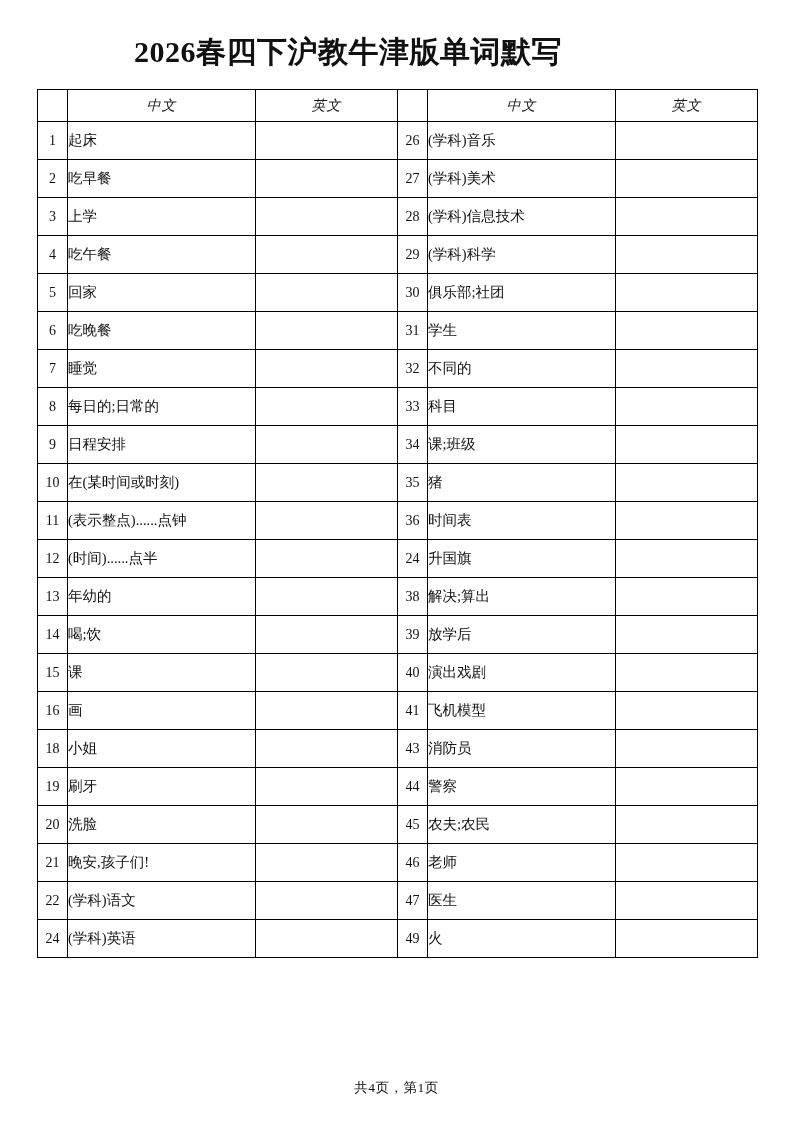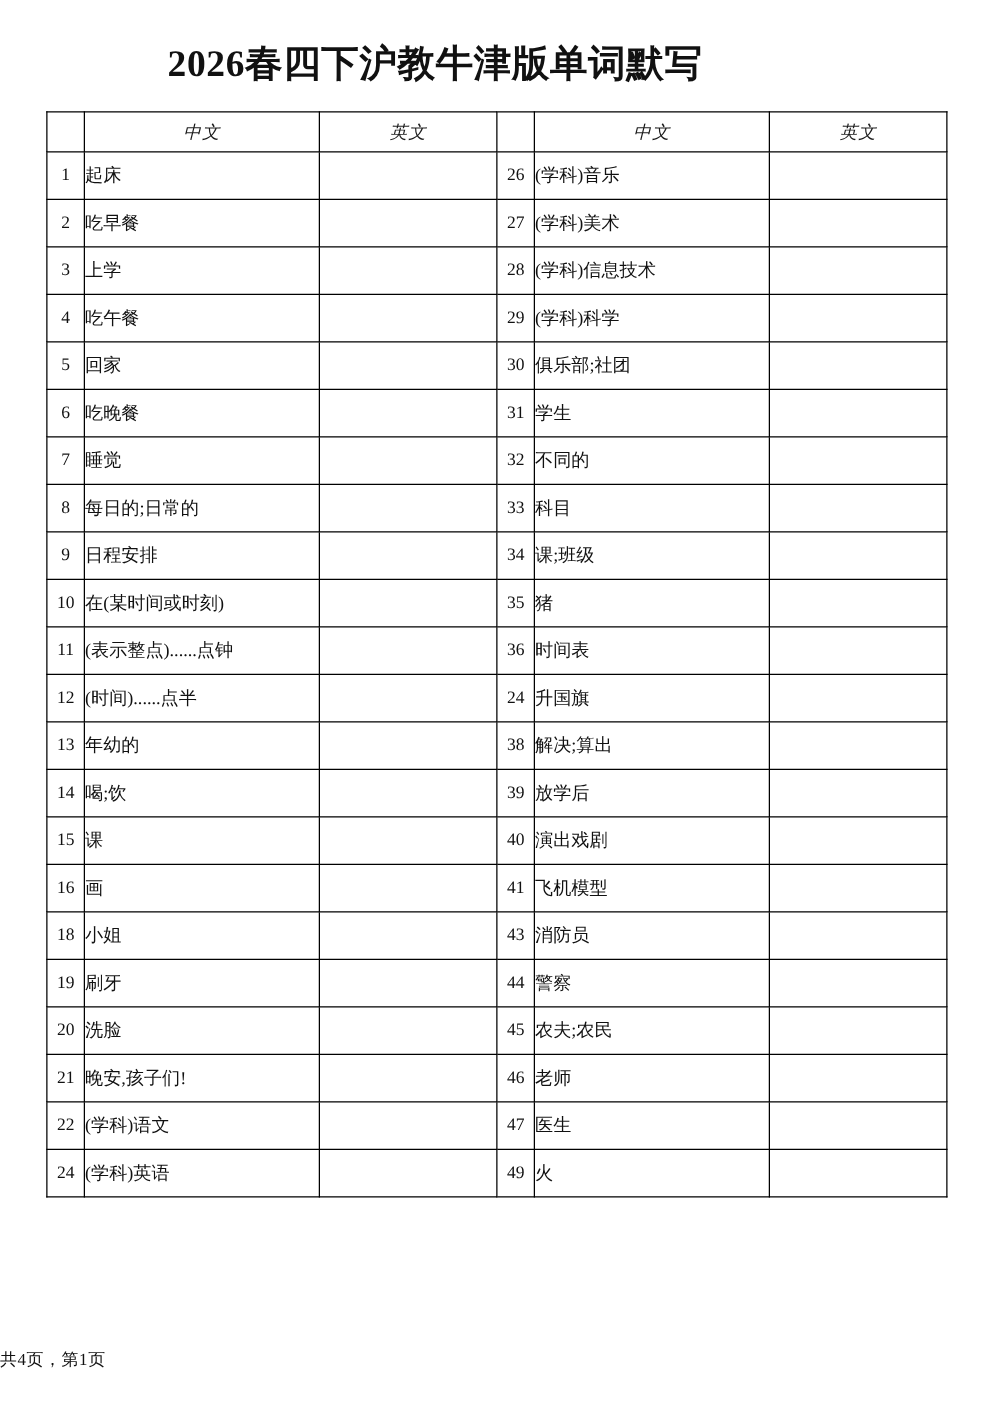--- a/index.html
+++ b/index.html
@@ -91,21 +91,21 @@
     padding-left: 8px;
   }
   .hdr-blank { }
 
   
   .page-footer {
     position: absolute;
     left: 0;
     top: 1079px;
     width: 793px;
-    text-align: left;
+    text-align: center;
     font-size: 13.5px;
     color: #111111;
     letter-spacing: 0.5px;
   }
 </style>
 </head>
 <body>
 
 <div class="page">
 

